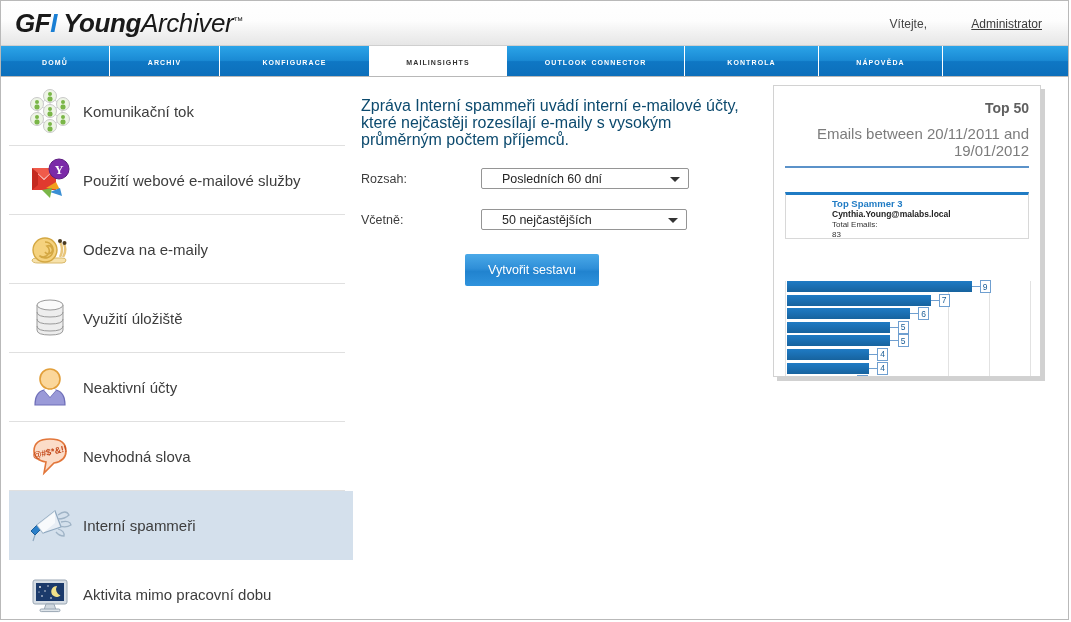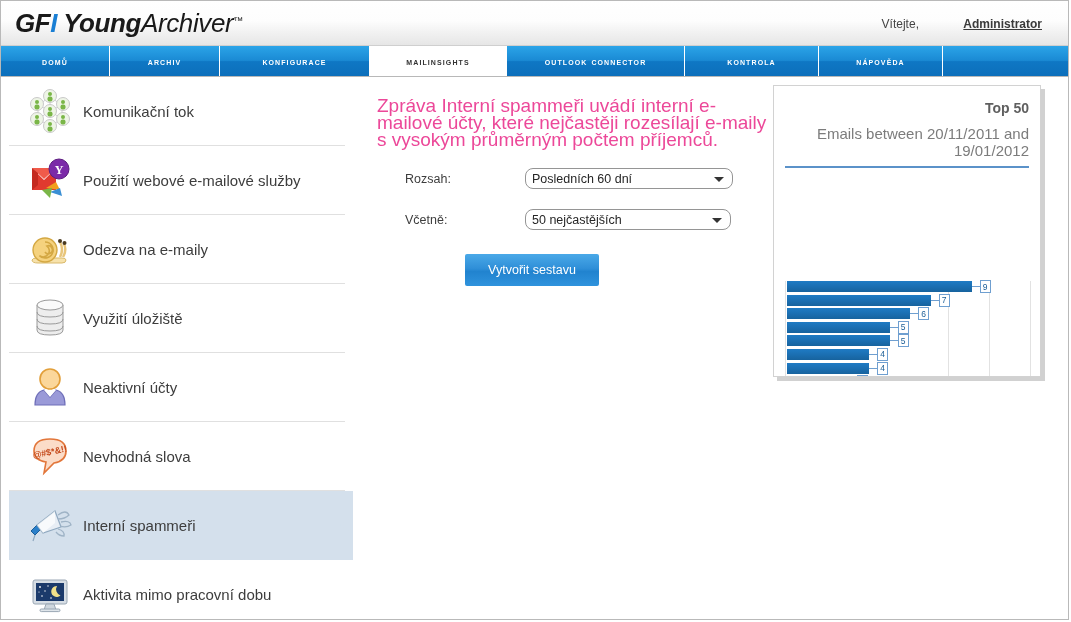--- a/index.html
+++ b/index.html
@@ -33,21 +33,21 @@
   .logo .gfi-gf{font-weight:bold;font-style:italic;}
   .logo .gfi-i{font-weight:bold;font-style:italic;color:#1a7fd4;}
   .logo .mail{font-weight:bold;font-style:italic;margin-left:6px;}
   .logo .arch{font-weight:normal;font-style:italic;}
   .logo .tm{font-size:10px;vertical-align:top;position:relative;top:-2px;font-style:normal;}
 
   .welcome{
     position:absolute;right:26px;top:16px;
     font-size:12px;color:#444;white-space:nowrap;
   }
-  .welcome a{color:#3a3a3a;text-decoration:underline;font-weight:bold;margin-left:41px;}
+  .welcome a{color:#3a3a3a;text-decoration:underline;font-weight:normal;margin-left:41px;}
 
   
   .tabbar{
     position:relative;height:30px;
     background:linear-gradient(to bottom,#2ba4e8 0%,#1a8ad4 48%,#0f77c4 52%,#0c6fbb 100%);
     display:flex;align-items:stretch;
     border-bottom:1px solid #b8b8b8;
   }
   .tab{
     position:relative;
@@ -108,39 +108,39 @@
     font-size:15px;color:#3d3d3d;
     margin-left:6px;
     white-space:nowrap;
   }
 
   
   .main{
     position:absolute;left:356px;top:0;width:400px;
   }
   .desc{
-    margin:20px 0 0 20px;
+    margin:20px 0 0 4px;
     width:392px;
-    font-size:19px;color:#ec4899;line-height:17px;
+    font-size:16px;color:#0c4a6e;line-height:17px;
   }
   .formrow{
     display:flex;align-items:center;margin-top:20px;margin-left:4px;
   }
   .formrow .lbl{
-    width:120px;font-size:12.5px;color:#3d3d3d;margin-left:44px;
+    width:120px;font-size:12.5px;color:#3d3d3d;
   }
   .sel{
     position:relative;
     height:21px;
     border:1px solid #959595;
     background:#ffffff;
-    border-radius:8px;
+    border-radius:2px;
     display:flex;align-items:center;
     font-size:12.5px;color:#262626;
-    padding-left:6px;
+    padding-left:20px;
     box-sizing:border-box;
     cursor:pointer;
     user-select:none;
   }
   .sel .arrow{
     position:absolute;right:8px;top:50%;
     margin-top:-2px;
     width:0;height:0;
     border-left:5px solid transparent;
     border-right:5px solid transparent;
@@ -439,20 +439,28 @@
         <button class="genbtn">Vytvořit sestavu</button>
       </div>
     </div>
 
     <div class="preview">
       <div class="pv-inner">
         <div class="pv-top50">Top 50</div>
         <div class="pv-range">Emails between 20/11/2011 and 19/01/2012</div>
         <div class="pv-rule"></div>
 
+        <div class="pv-card">
+          <div class="ctext">
+            <div class="ct1">Top Spammer 3</div>
+            <div class="ct2">Cynthia.Young@malabs.local</div>
+            <div class="ct3">Total Emails:</div>
+            <div class="ct4">83</div>
+          </div>
+        </div>
 
         <div class="pv-chart">
           <div class="pv-grid">
             <div class="gl" style="left:0"></div>
             <div class="gl" style="left:163px"></div>
             <div class="gl" style="left:204px"></div>
           </div>
           <div id="bars">
               <div class="barrow">
                 <div class="bar" style="width: 184.5px;"></div>

